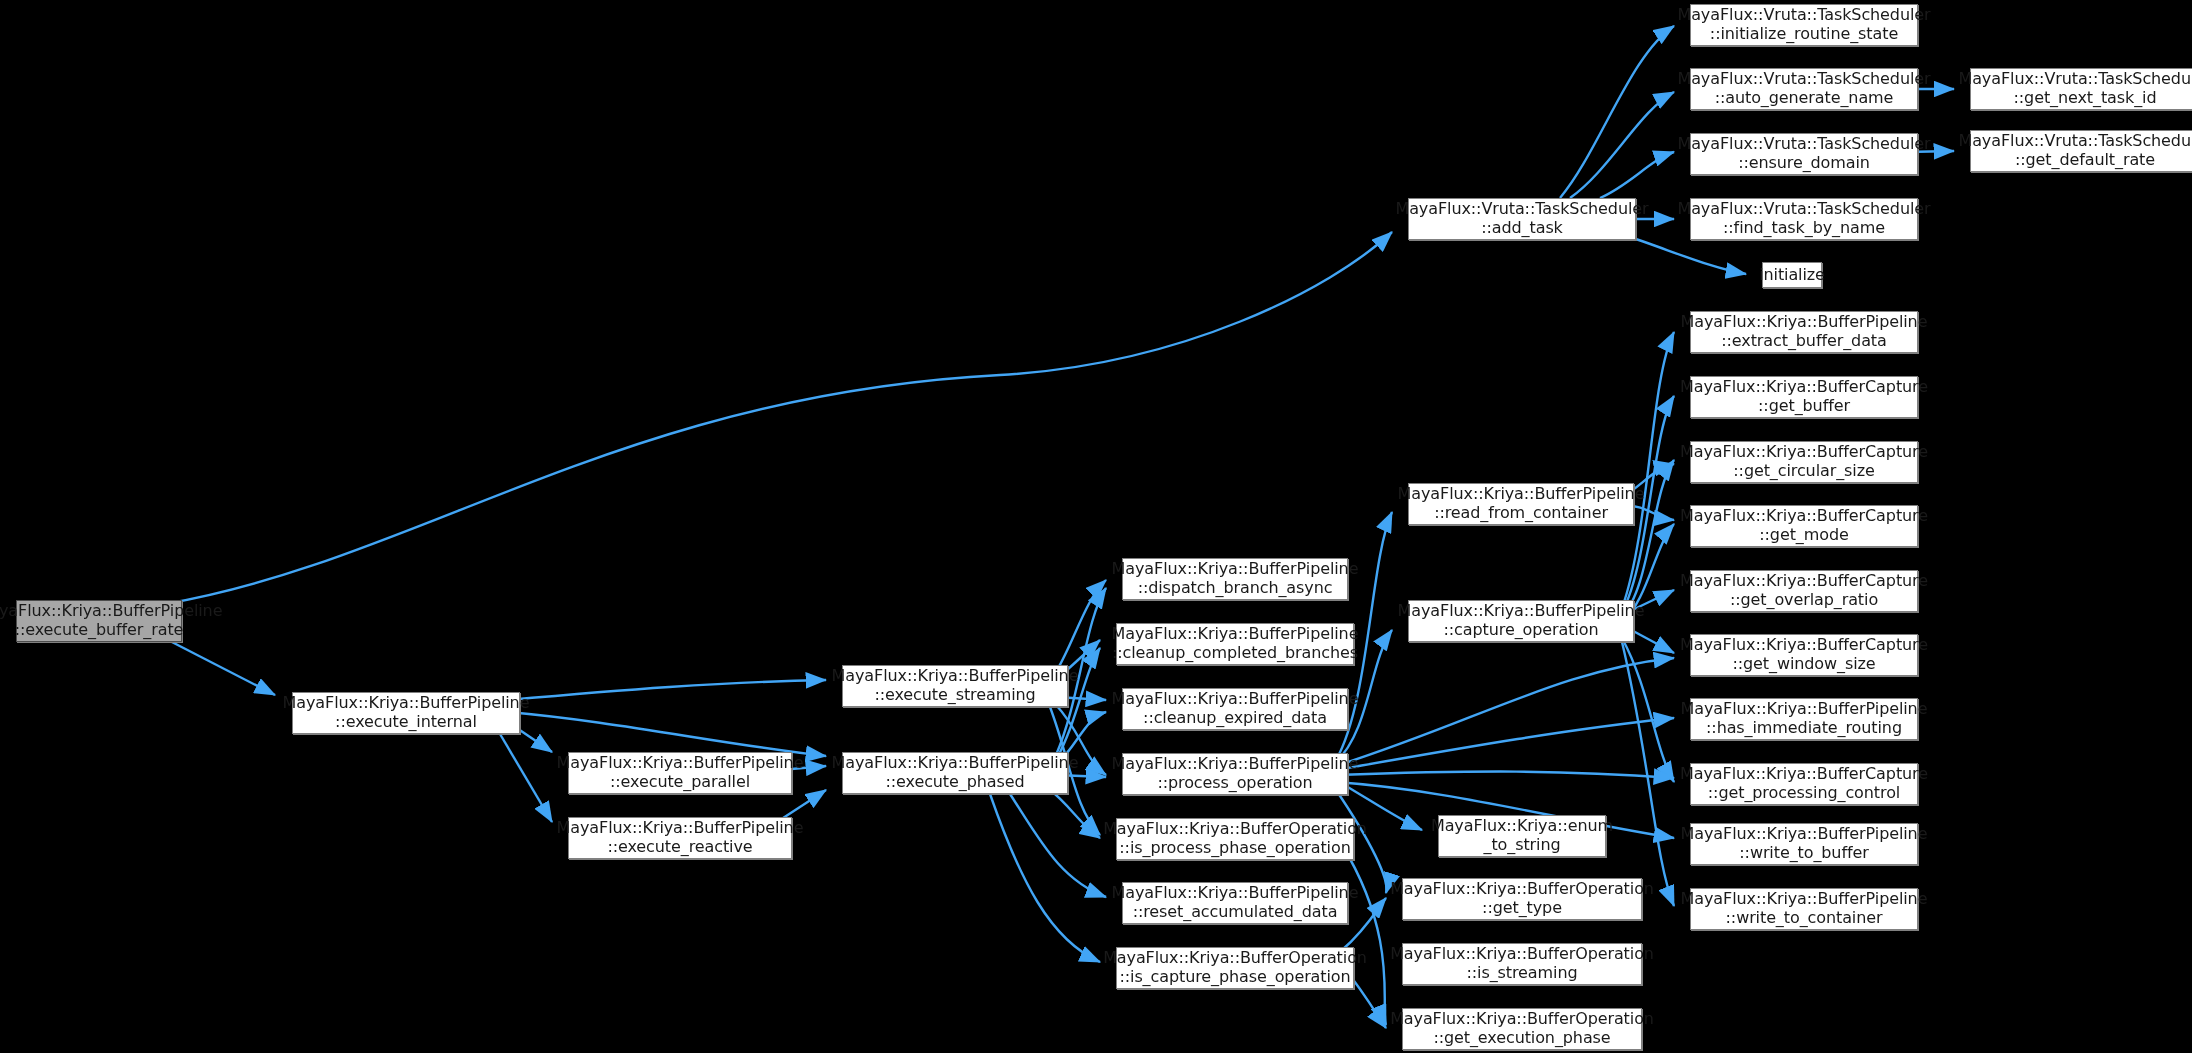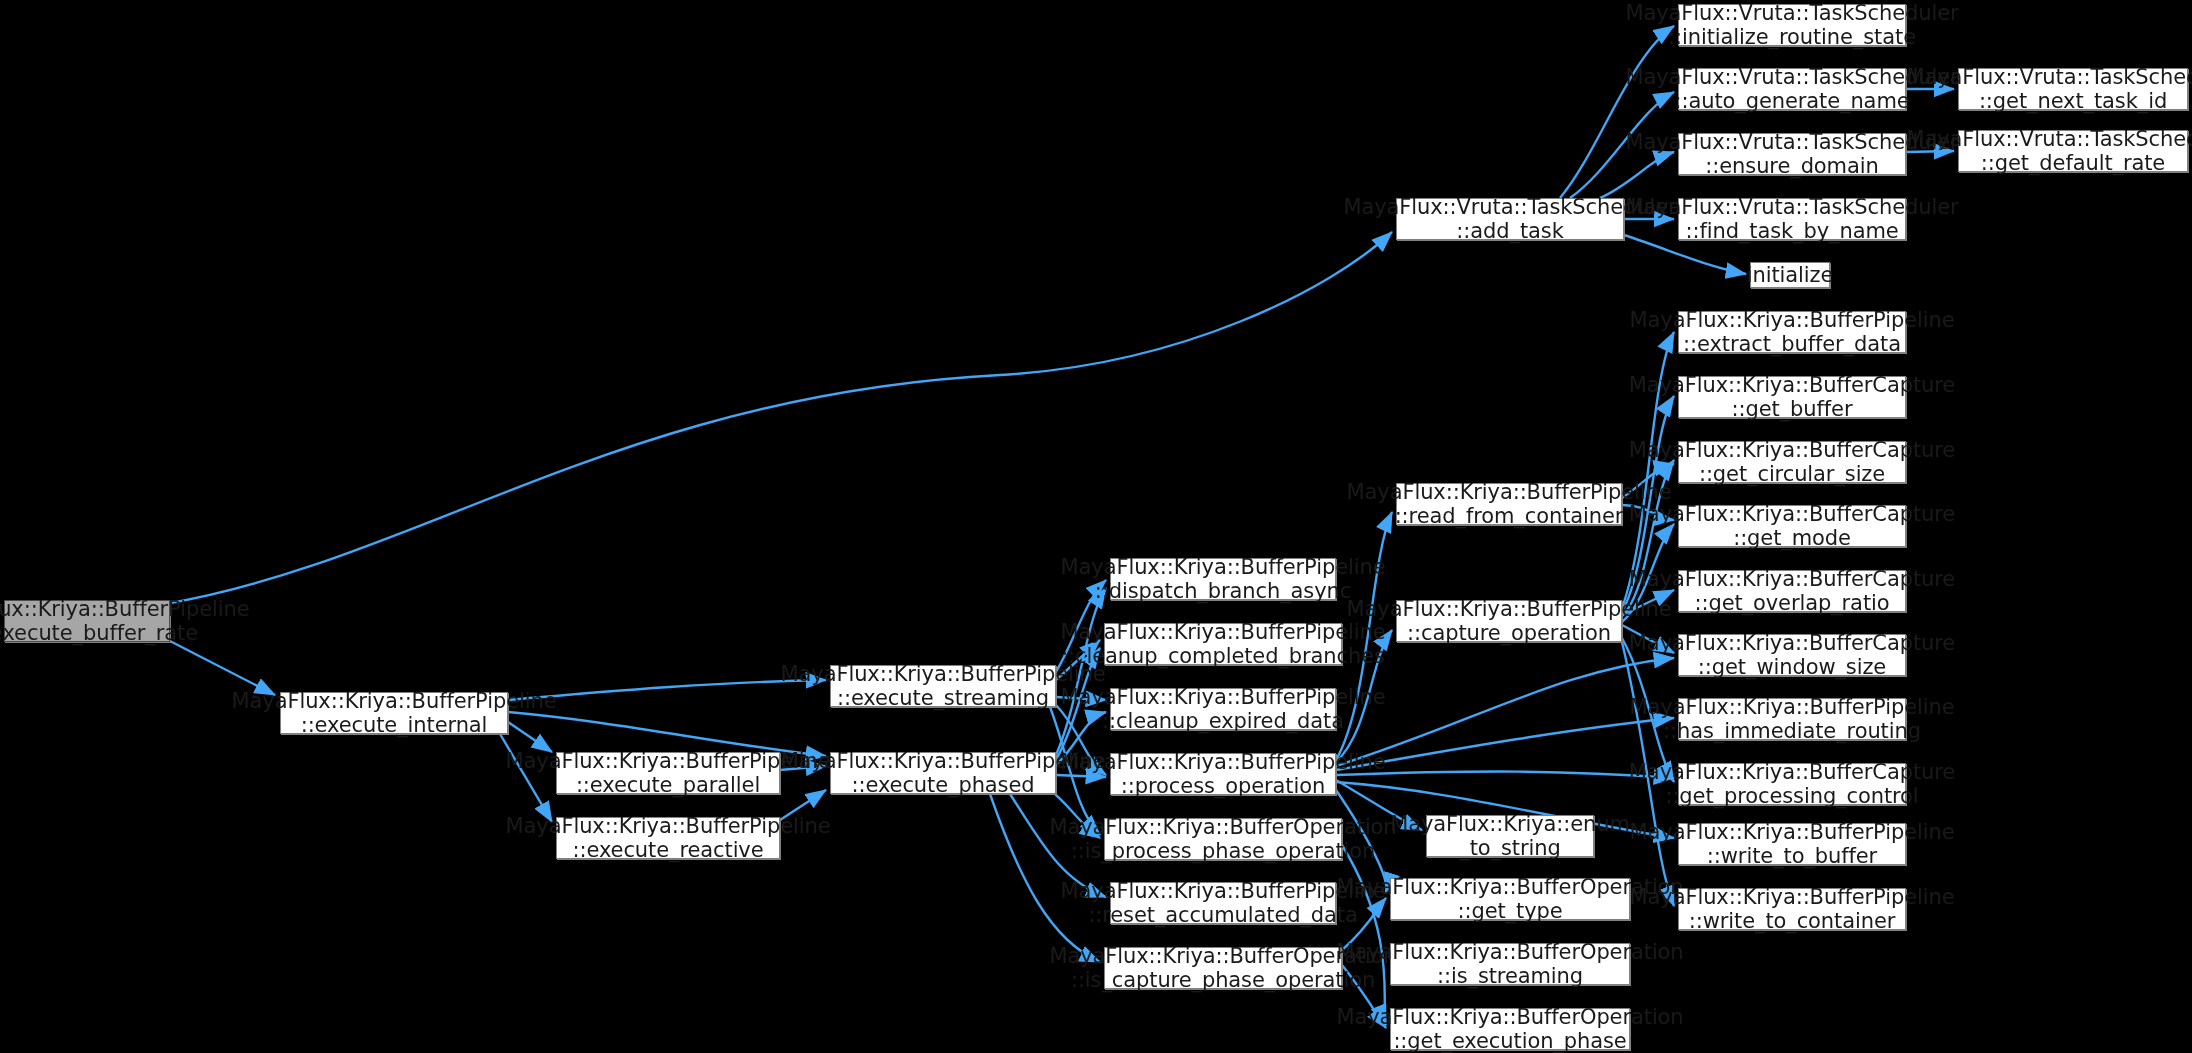--- a/index.html
+++ b/index.html
@@ -1,22 +1,22 @@
 <!DOCTYPE html>
 <html><head>
 <meta charset="utf-8">
 <style>
   html,body{margin:0;padding:0;background:#000;}
   #stage{position:relative;width:2192px;height:1053px;background:#000;overflow:hidden;
          font-family:"DejaVu Sans","Liberation Sans",sans-serif;}
   svg#edges{position:absolute;left:0;top:0;width:2192px;height:1053px;}
   .node{position:absolute;box-sizing:border-box;background:#fff;border:1px solid #808080;
         box-shadow:1px 1px 0 0 #808080;display:flex;align-items:center;justify-content:center;
-        text-align:center;color:#1a1a1a;font-size:21px;line-height:1.16;padding:2px 5px;
-        letter-spacing:-0.1px;}
+        text-align:center;color:#1a1a1a;font-size:16px;line-height:1.16;padding:2px 5px;
+        letter-spacing:-0.1px;margin-left:12px;}
   .node.root{background:#a6a6a6;border-color:#4d4d4d;}
   .node span{display:block;white-space:pre-line;}
 </style>
 </head>
 <body>
 
 <div id="stage">
   <svg id="edges" xmlns="http://www.w3.org/2000/svg">
     <defs>
       <marker id="arrow" markerWidth="9" markerHeight="7" refX="8.5" refY="3.5" orient="auto" markerUnits="strokeWidth">
@@ -164,21 +164,21 @@
 ::auto_generate_name</span>
       </div>
       <div class="node" style="left: 1678px; top: 133px; width: 228px; height: 42px;">
         <span>MayaFlux::Vruta::TaskScheduler
 ::ensure_domain</span>
       </div>
       <div class="node" style="left: 1678px; top: 198px; width: 228px; height: 42px;">
         <span>MayaFlux::Vruta::TaskScheduler
 ::find_task_by_name</span>
       </div>
-      <div class="node" style="left: 1750px; top: 262px; width: 80px; height: 26px; align-items: center;">
+      <div class="node" style="left: 1750px; top: 262px; width: 60px; height: 26px; align-items: center;">
         <span>initialize</span>
       </div>
       <div class="node" style="left: 1958px; top: 68px; width: 230px; height: 42px;">
         <span>MayaFlux::Vruta::TaskScheduler
 ::get_next_task_id</span>
       </div>
       <div class="node" style="left: 1958px; top: 130px; width: 230px; height: 42px;">
         <span>MayaFlux::Vruta::TaskScheduler
 ::get_default_rate</span>
       </div>

